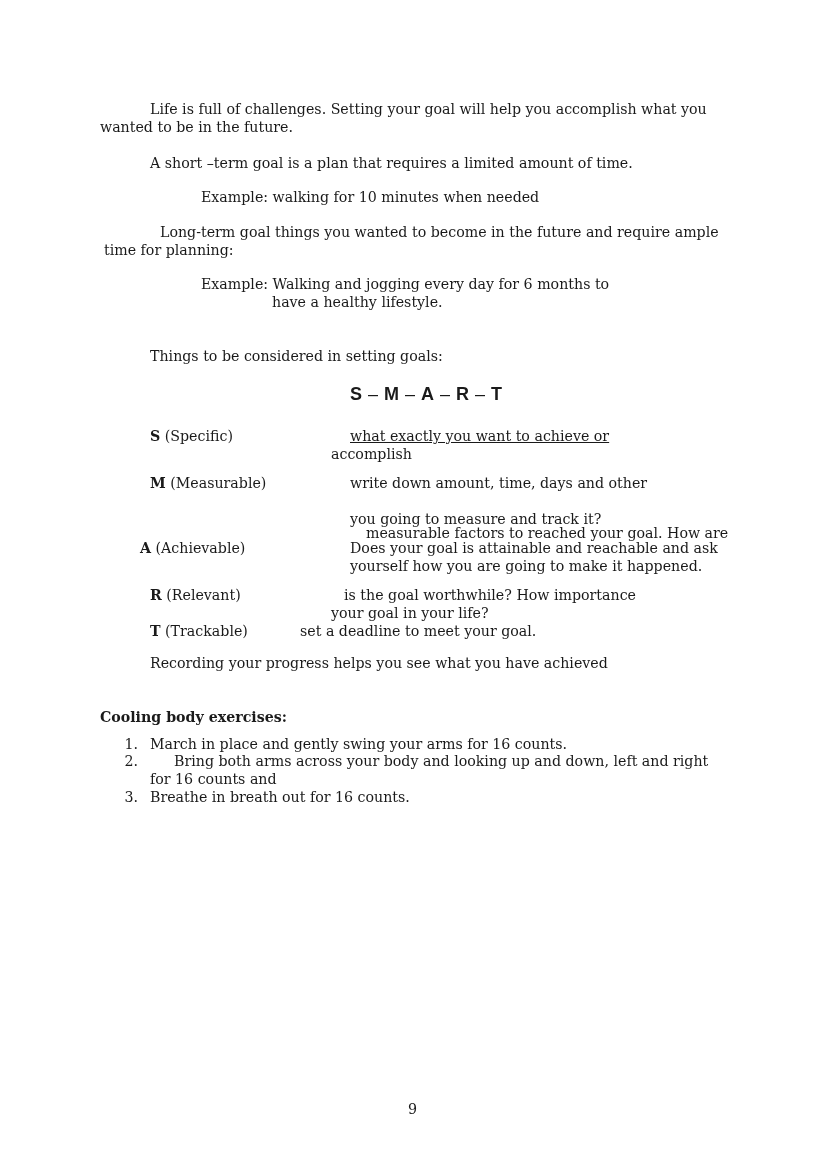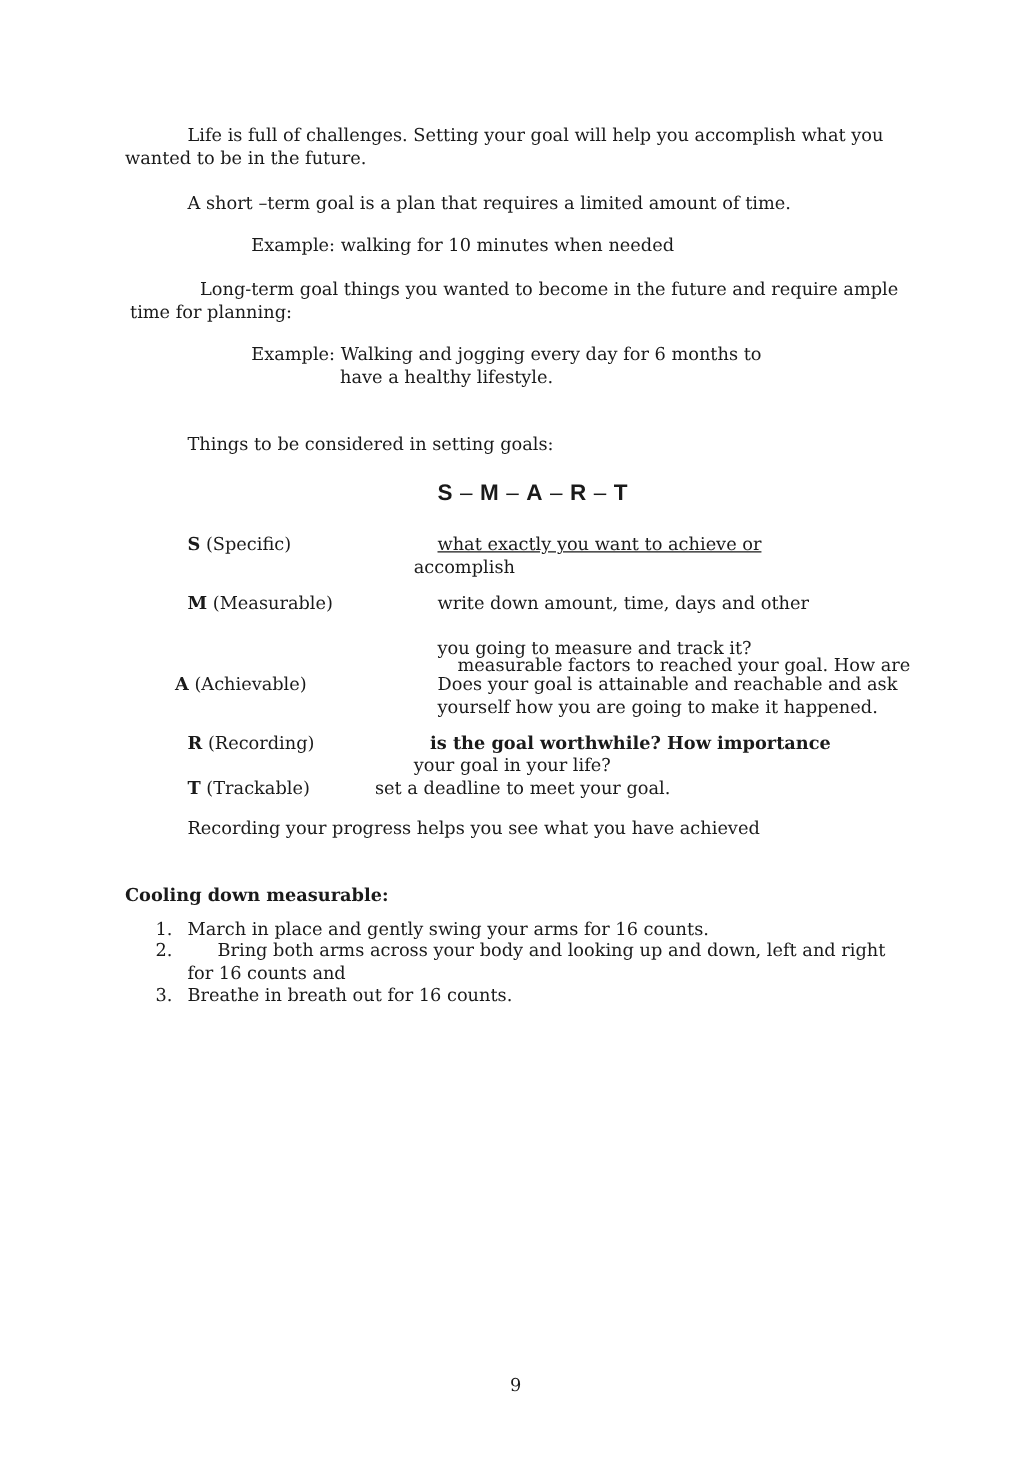--- a/index.html
+++ b/index.html
@@ -58,33 +58,33 @@
 <div class="abs" style="left:366px; top:493px;margin-top:32px;">measurable factors to reached your goal. How are</div>
 <div class="abs" style="left:350px; top:511px;">you going to measure and track it?</div>
 
 <div class="abs" style="left:140px; top:540px;">
   <span class="b">A</span><span> (Achievable)</span>
 </div>
 <div class="abs" style="left:350px; top:540px;">Does your goal is attainable and reachable and ask</div>
 <div class="abs" style="left:350px; top:558px;">yourself how you are going to make it happened.</div>
 
 <div class="abs" style="left:150px; top:587px;">
-  <span class="b">R</span><span> (Recording)</span>
+  <span class="b">R</span><span> (Relevant)</span>
 </div>
-<div class="abs" style="left:344px; top:587px;font-weight:bold;">is the goal worthwhile? How importance</div>
+<div class="abs" style="left:344px; top:587px;">is the goal worthwhile? How importance</div>
 <div class="abs" style="left:331px; top:605px;">your goal  in your life?</div>
 
 <div class="abs" style="left:150px; top:623px;">
   <span class="b">T</span><span> (Trackable)</span>
 </div>
 <div class="abs" style="left:300px; top:623px;">set a deadline to meet your goal.</div>
 
 <div class="abs" style="left:150px; top:655px;">Recording your progress helps you see what you have achieved</div>
 
-<div class="abs heading" style="left:100px; top:709px;">Cooling down measurable:</div>
+<div class="abs heading" style="left:100px; top:709px;">Cooling body exercises:</div>
 
 <div>
   <div class="abs" style="left:118px; top:736px;">
     <span class="li-num" style="left:0; top:0;">1.</span>
     <span class="abs" style="left:32px; top:0;">March in place and gently swing your arms for 16 counts.</span>
   </div>
   <div class="abs" style="left:118px; top:753px;">
     <span class="li-num" style="left:0; top:0;">2.</span>
     <span class="abs" style="left:32px; top:0;margin-left:24px;">Bring both arms across your body and looking  up and down, left and right</span>
     <span class="abs" style="left:32px; top:18px;">for 16 counts and</span>

